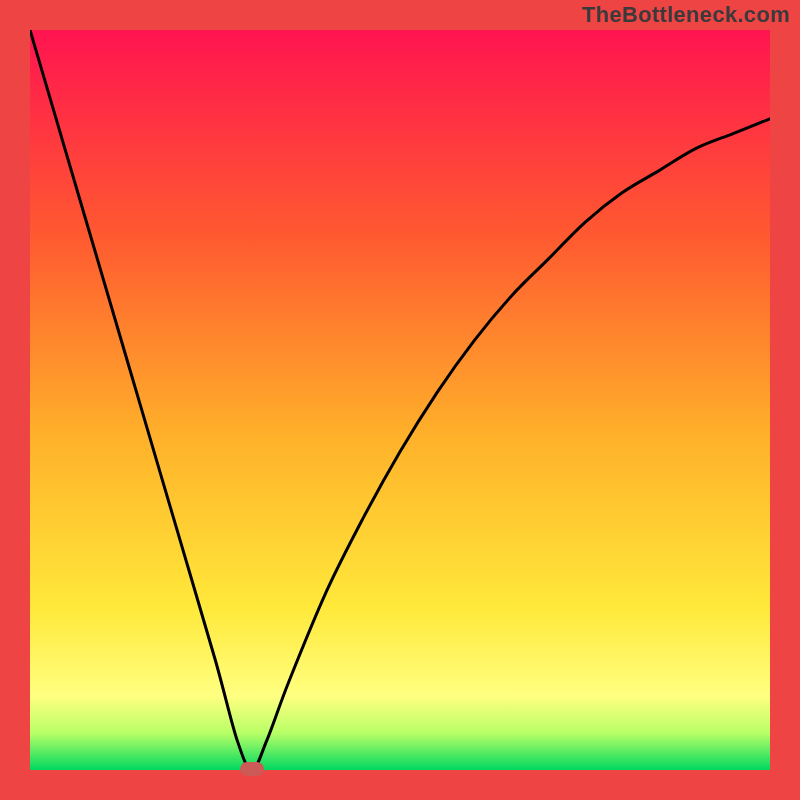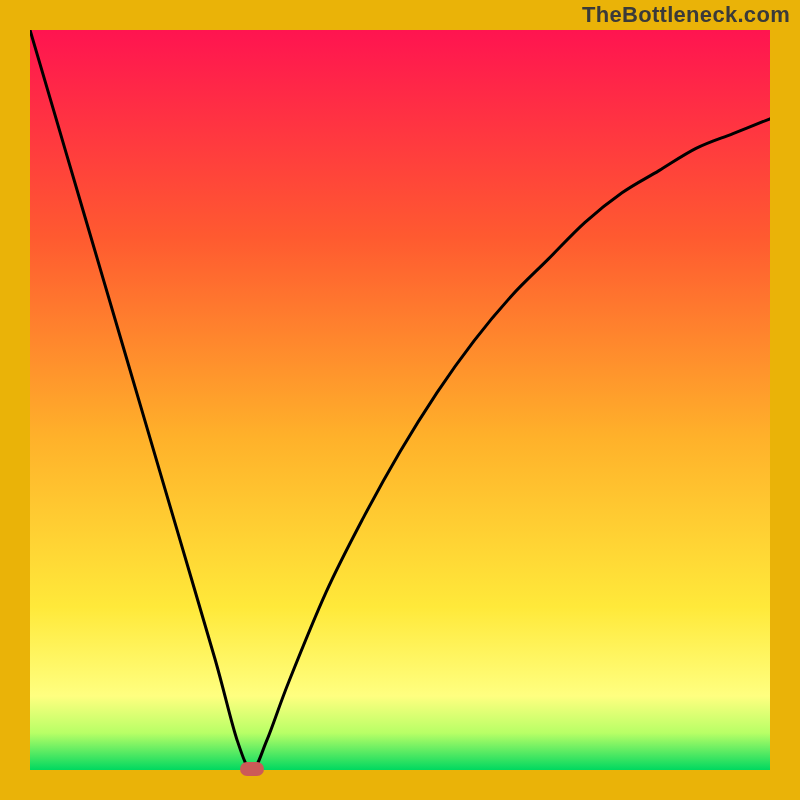--- a/index.html
+++ b/index.html
@@ -8,21 +8,21 @@
     width: 800px;
     height: 800px;
     background: #000;
     font-family: Arial, Helvetica, sans-serif;
     overflow: hidden;
   }
   .frame {
     position: relative;
     width: 800px;
     height: 800px;
-    background: #eab308;
+    background: #ef4444;
   }
   .watermark {
     position: absolute;
     top: 2px;
     right: 10px;
     color: #3a3a3a;
     font-size: 22px;
     font-weight: 600;
     letter-spacing: 0.3px;
     user-select: none;

